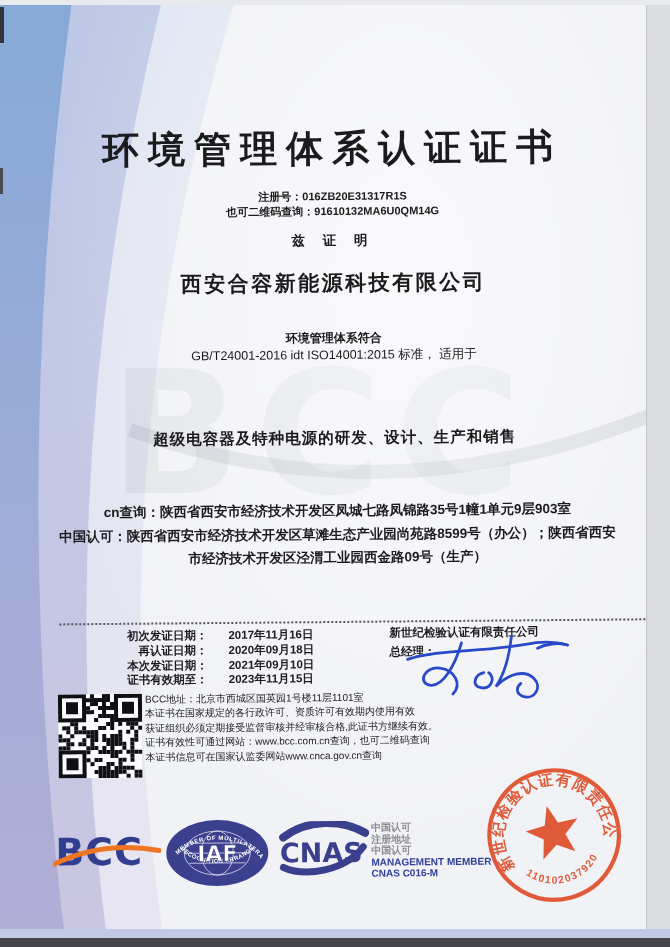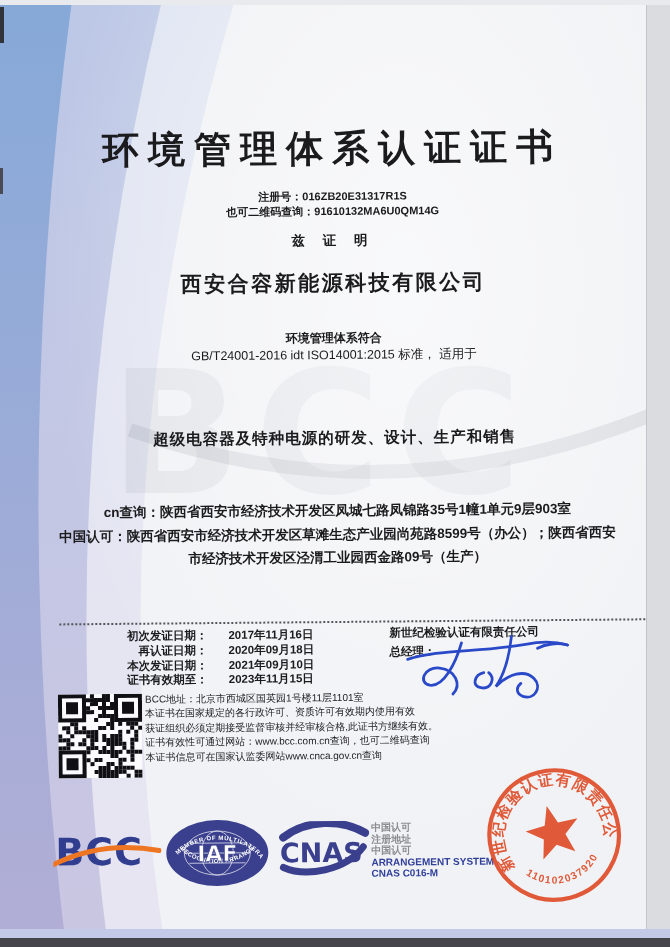--- a/index.html
+++ b/index.html
@@ -350,21 +350,21 @@
     <svg class="abs logo-cnas" width="94" height="60" viewBox="0 0 94 60">
       <path d="M8,16 C32,-2 66,-2 90,12" stroke="#3a3f8e" stroke-width="8" fill="none" stroke-linecap="round"></path>
       <path d="M88,26 C70,50 30,56 8,46" stroke="#3a3f8e" stroke-width="7" fill="none" stroke-linecap="round"></path>
       <text x="46" y="41" text-anchor="middle" font-size="27" font-weight="bold" fill="#3a3f8e" font-family="'DejaVu Sans',sans-serif">CNAS</text>
     </svg>
 
     <div class="abs cnas-caption">
       <div class="zh">中国认可</div>
       <div class="zh">注册地址</div>
       <div class="zh">中国认可</div>
-      <div class="en">ARRANGEMENT SYSTEM</div>
+      <div class="en">MANAGEMENT MEMBER</div>
       <div class="en">CNAS C016-M</div>
     </div>
 
     <svg class="abs seal" width="150" height="150" viewBox="0 0 160 160">
       <defs>
         <path id="sealRing" d="M31,103 A54,54 0 1 1 129,103"></path>
         <path id="sealNum" d="M40,113 A52,52 0 0 0 120,113"></path>
       </defs>
       <circle cx="80" cy="80" r="69" fill="none" stroke="#df4e2a" stroke-width="4.5"></circle>
       <text font-size="16" font-weight="bold" fill="#df4e2a" letter-spacing="1.5" font-family="'Liberation Sans',sans-serif">

